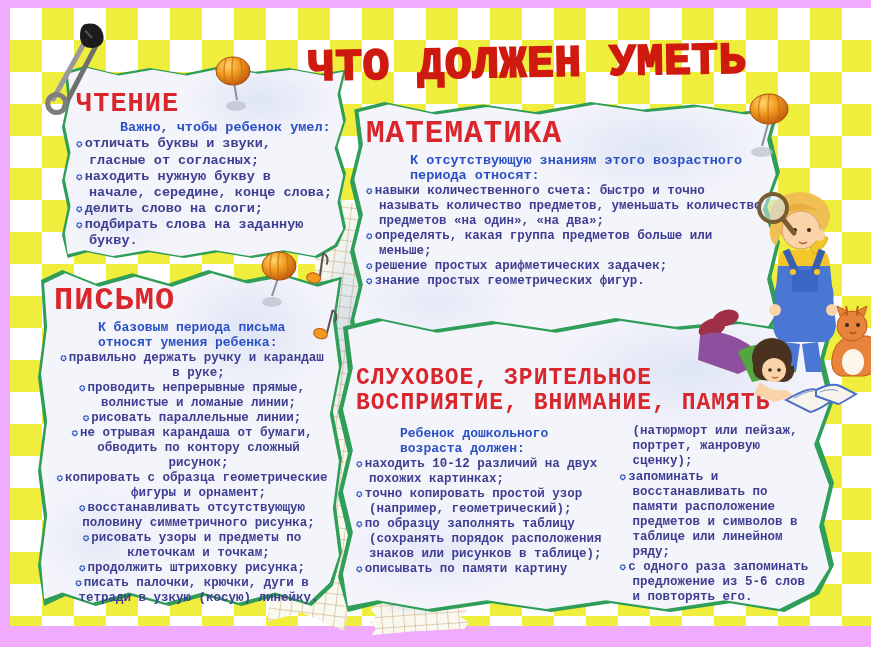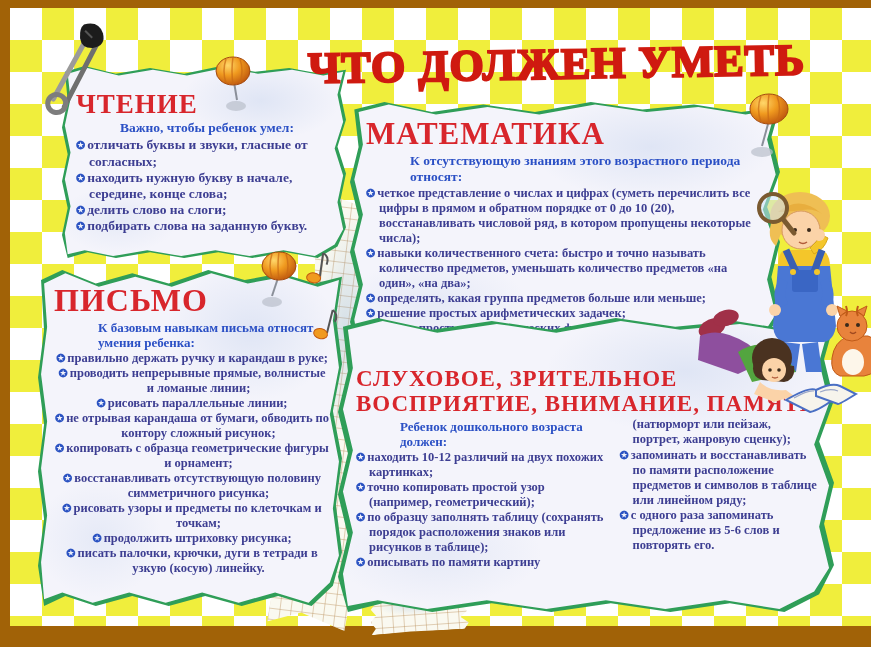--- a/index.html
+++ b/index.html
@@ -1,17 +1,17 @@
 <!DOCTYPE html>
 <html><head>
 <meta charset="utf-8">
 <style>
   html,body{margin:0;padding:0;background:#ffffff;}
-  #stage{position:relative;width:871px;height:647px;background:#a16207;overflow:hidden;
-         font-family:Liberation Serif, serif;}
+  #stage{position:relative;width:871px;height:647px;background:#f0abfc;overflow:hidden;
+         font-family:Liberation Mono, monospace;}
   .poster{position:absolute;left:10px;top:8px;width:871px;height:618px;
     background-color:#ffffff;
     background-image:
       linear-gradient(45deg,#f0ee3c 25%,transparent 25%,transparent 75%,#f0ee3c 75%),
       linear-gradient(45deg,#f0ee3c 25%,transparent 25%,transparent 75%,#f0ee3c 75%);
     background-size:64px 64px;
     background-position:0 0,32px 32px;}
   
   .big-title{position:absolute;left:298px;top:30px;width:580px;z-index:3;
     color:#cf1a10;font-weight:700;font-size:44px;letter-spacing:1px;
@@ -49,21 +49,21 @@
   .card-writing .sec-sub{font-size:13px;line-height:1.18;}
   .card-math .sec-sub{font-size:13.5px;}
   .col .sec-sub{font-size:13px;line-height:1.18;}
   ul.items{list-style:none;margin:1px 0 0 0;padding:0;color:#3d3e92;font-weight:700;}
   ul.items li{padding-left:13px;text-indent:-13px;line-height:1.2;}
   .card-reading ul.items{font-size:13.5px;}
   .card-writing ul.items{font-size:12.5px;line-height:1.18;text-align:center;}
   .card-math ul.items{font-size:12.5px;}
   .card-perception ul.items{font-size:12.5px;}
   .blt{color:#2a52c2;font-size:11px;margin-right:2px;text-indent:0;}
-  .cols{display:flex;gap:16px;margin-top:0;}
+  .cols{display:flex;gap:16px;margin-top:7px;}
   .col-l{width:252px;}
   .col-r{width:204px;}
   .cont-line{color:#3d3e92;font-weight:700;font-size:12.5px;line-height:1.2;padding-left:13px;}
   
   .grid-strip{position:absolute;z-index:1;background-color:#faf9f0;
     background-image:
       radial-gradient(60% 40% at 50% 30%,rgba(120,160,210,.28),transparent 70%),
       linear-gradient(rgba(190,150,100,.45) 1px,transparent 1px),
       linear-gradient(90deg,rgba(190,150,100,.45) 1px,transparent 1px);
     background-size:100% 100%,11px 11px,11px 11px;
@@ -104,21 +104,21 @@
           <li><span class="blt">✪</span><span>подбирать слова на заданную букву.</span></li>
         </ul>
       </div>
     </div>
 
     <div class="card card-writing">
       <div class="card-shell"></div>
       <div class="card-paper"></div>
       <div class="card-content">
         <div class="sec-title">ПИСЬМО</div>
-        <div class="sec-sub">К базовым навыкам письма относят умения ребенка:</div>
+        <div class="sec-sub">К базовым периода письма относят умения ребенка:</div>
         <ul class="items">
           <li><span class="blt">✪</span><span>правильно держать ручку и карандаш в руке;</span></li>
           <li><span class="blt">✪</span><span>проводить непрерывные прямые, волнистые и ломаные линии;</span></li>
           <li><span class="blt">✪</span><span>рисовать параллельные линии;</span></li>
           <li><span class="blt">✪</span><span>не отрывая карандаша от бумаги, обводить по контору сложный рисунок;</span></li>
           <li><span class="blt">✪</span><span>копировать с образца геометрические фигуры и орнамент;</span></li>
           <li><span class="blt">✪</span><span>восстанавливать отсутствующую половину симметричного рисунка;</span></li>
           <li><span class="blt">✪</span><span>рисовать узоры и предметы по клеточкам и точкам;</span></li>
           <li><span class="blt">✪</span><span>продолжить штриховку рисунка;</span></li>
           <li><span class="blt">✪</span><span>писать палочки, крючки, дуги в тетради в узкую (косую) линейку.</span></li>
@@ -126,21 +126,20 @@
       </div>
     </div>
 
     <div class="card card-math">
       <div class="card-shell"></div>
       <div class="card-paper"></div>
       <div class="card-content">
         <div class="sec-title">МАТЕМАТИКА</div>
         <div class="sec-sub">К отсутствующую знаниям этого возрастного периода относят:</div>
         <ul class="items">
-          <li><span class="blt">✪</span><span>четкое представление о числах и цифрах (суметь перечислить все цифры в прямом и обратном порядке от 0 до 10 (20), восстанавливать числовой ряд, в котором пропущены некоторые числа);</span></li>
           <li><span class="blt">✪</span><span>навыки количественного счета: быстро и точно называть количество предметов, уменьшать количество предметов «на один», «на два»;</span></li>
           <li><span class="blt">✪</span><span>определять, какая группа предметов больше или меньше;</span></li>
           <li><span class="blt">✪</span><span>решение простых арифметических задачек;</span></li>
           <li><span class="blt">✪</span><span>знание простых геометрических фигур.</span></li>
         </ul>
       </div>
     </div>
 
     <div class="card card-perception">
       <div class="card-shell"></div>

